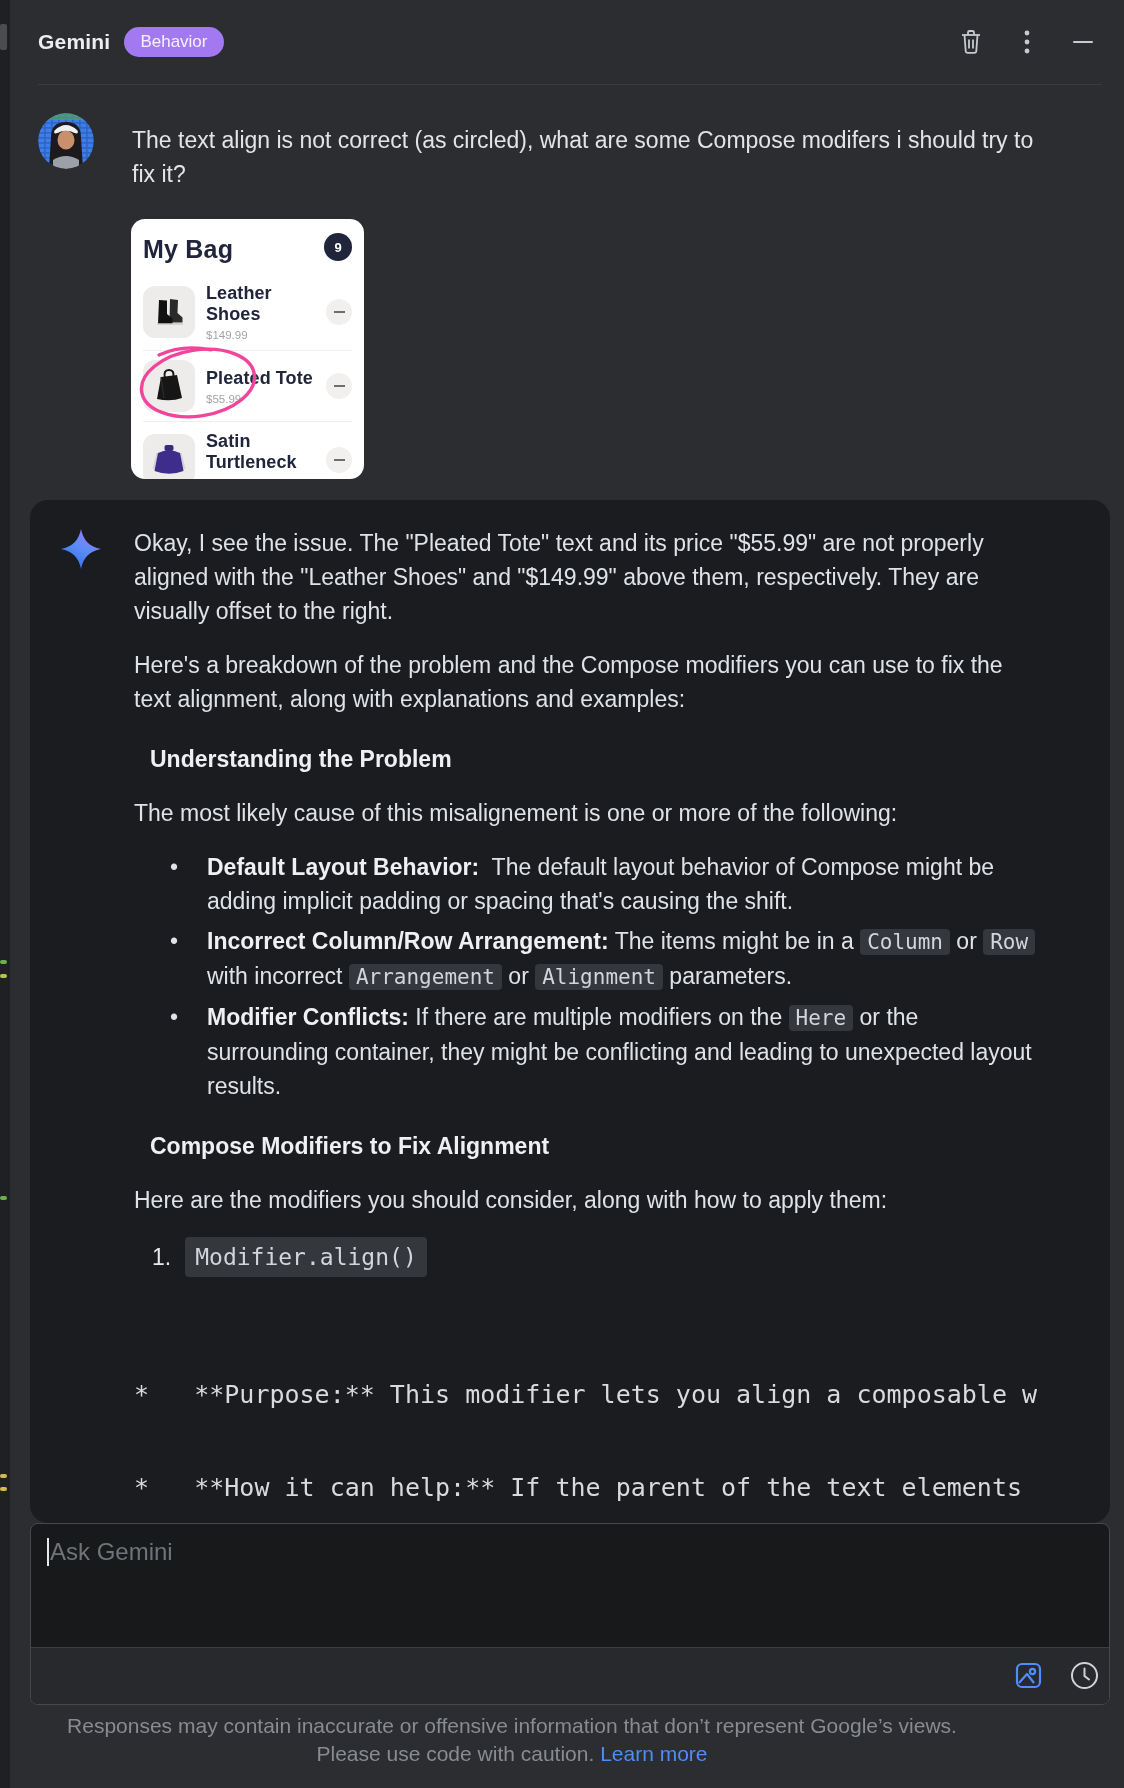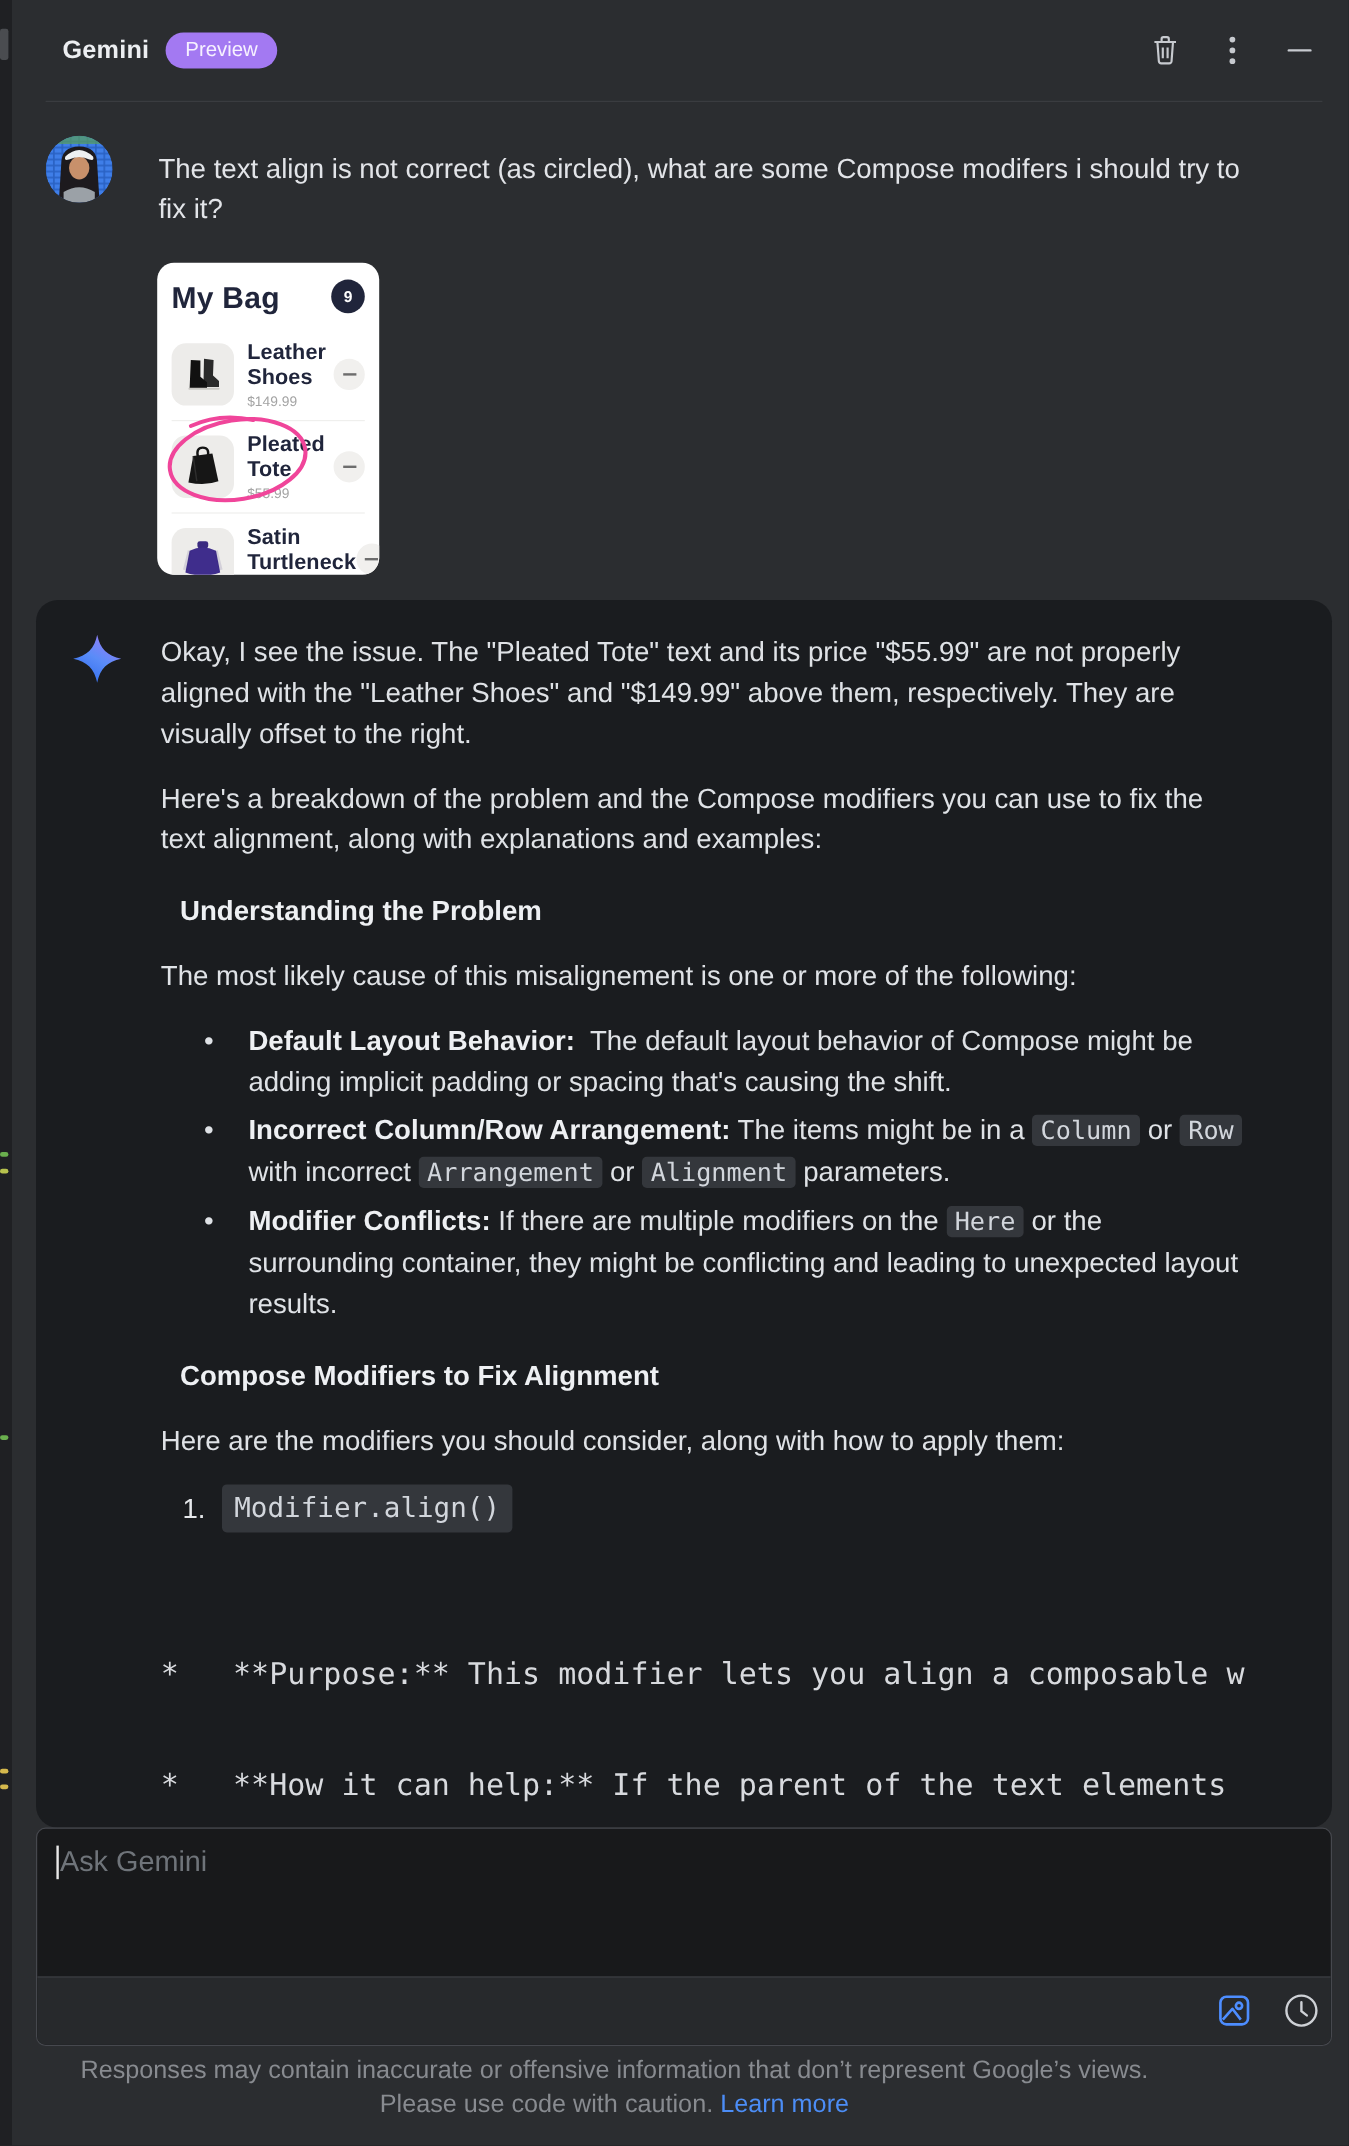--- a/index.html
+++ b/index.html
@@ -11,38 +11,38 @@
     position:relative;
     overflow:hidden;
   }
   .abs { position:absolute; }
 
   
   .left-strip { left:0; top:0; width:10px; height:1788px; background:#1f2023; }
   .strip-mark { position:absolute; left:0; width:7px; border-radius:2px; }
 
   
-  .header { left:24px; top:0; right:0; height:84px; display:flex; align-items:center; padding:0 28px; }
+  .header { left:10px; top:0; right:0; height:84px; display:flex; align-items:center; padding:0 28px; }
   .app-title { font-size:21px; font-weight:700; color:#eceef1; letter-spacing:.2px; }
   .preview-badge {
     margin-left:14px; background:#a379f2; color:#f6f1ff;
     font-size:17px; padding:5px 16px; border-radius:999px;
   }
   .header-actions { margin-left:auto; display:flex; align-items:center; gap:30px; }
   .hicon { width:26px; height:26px; display:flex; align-items:center; justify-content:center; cursor:pointer; }
   .minimize-bar { width:20px; height:2px; background:#c7cacf; border-radius:1px; }
   .header-divider { left:38px; top:84px; width:1064px; height:1px; background:#3a3c40; }
 
   
   .avatar { left:38px; top:113px; width:56px; height:56px; border-radius:50%; overflow:hidden; }
   .user-text { left:132px; top:123px; width:905px; font-size:23px; line-height:34px; color:#e2e4e8; }
 
   
   .attach-card {
-    left:131px; top:219px; width:185px; height:260px;
+    left:131px; top:219px; width:233px; height:260px;
     background:#ffffff; border-radius:14px; padding:16px 12px 10px 12px;
     overflow:hidden;
   }
   .bag-header { display:flex; align-items:flex-start; justify-content:space-between; margin-bottom:10px; }
   .bag-title { font-size:25px; font-weight:700; color:#20253b; letter-spacing:.2px; }
   .bag-badge {
     width:28px; height:28px; border-radius:50%; background:#20253b; color:#fff;
     font-size:13px; font-weight:700; display:flex; align-items:center; justify-content:center;
     margin-top:-2px;
   }
@@ -115,21 +115,21 @@
   <div class="strip-mark" style="top:24px;height:26px;background:#4a4c50;"></div>
   <div class="strip-mark" style="top:960px;height:4px;background:#6aaf4e;"></div>
   <div class="strip-mark" style="top:974px;height:4px;background:#b7c24e;"></div>
   <div class="strip-mark" style="top:1196px;height:4px;background:#6aaf4e;"></div>
   <div class="strip-mark" style="top:1474px;height:4px;background:#d6b94d;"></div>
   <div class="strip-mark" style="top:1487px;height:4px;background:#d6b94d;"></div>
 </div>
 
 <div class="abs header">
   <span class="app-title">Gemini</span>
-  <span class="preview-badge">Preview</span>
+  <span class="preview-badge">Behavior</span>
   <div class="header-actions">
     <div class="hicon">
       <svg width="24" height="26" viewBox="0 0 24 26" fill="none" stroke="#c7cacf" stroke-width="1.8">
         <path d="M3 6 h18"></path>
           <path d="M9 6 V3.5 a1.5 1.5 0 0 1 1.5 -1.5 h3 a1.5 1.5 0 0 1 1.5 1.5 V6"></path>
         <path d="M5.5 6 l1.2 16 a2 2 0 0 0 2 1.8 h6.6 a2 2 0 0 0 2 -1.8 L18.5 6"></path>
         <path d="M10 10.5 v9"></path>
           <path d="M14 10.5 v9"></path>
       </svg>
     </div>

